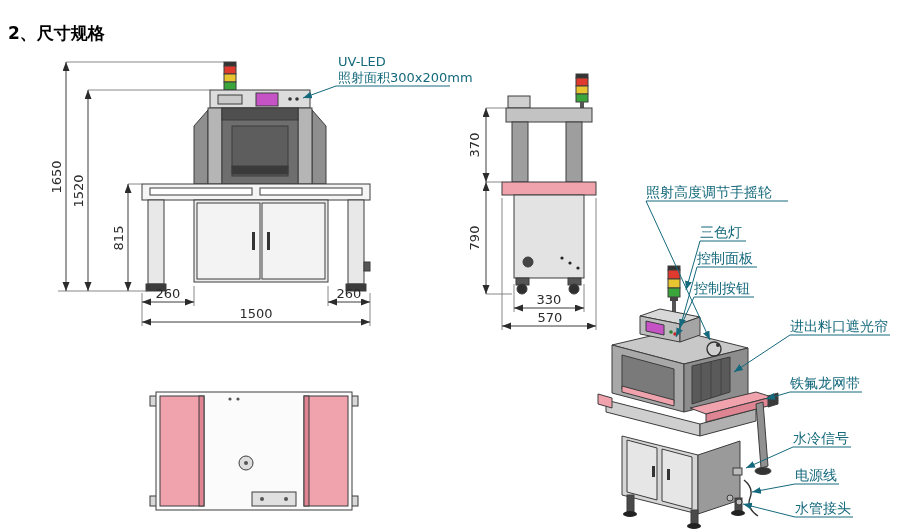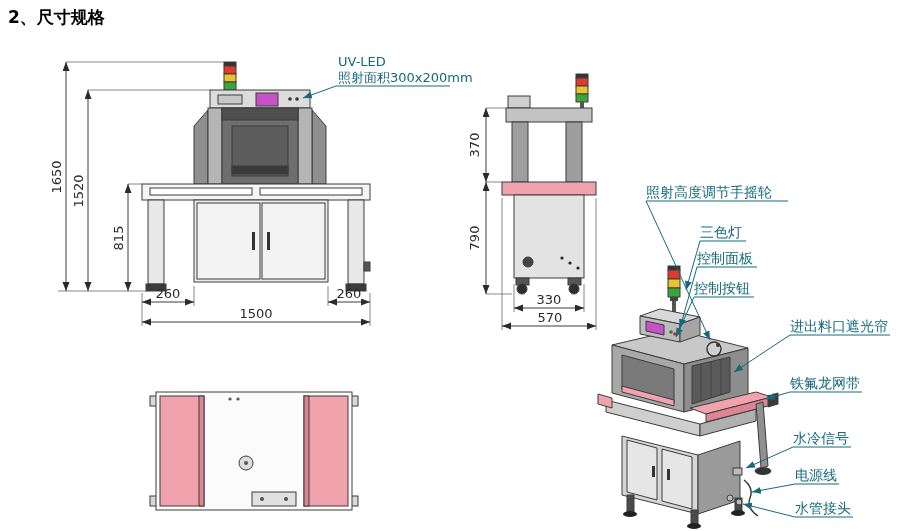--- a/index.html
+++ b/index.html
@@ -1,18 +1,18 @@
 <!DOCTYPE html>
 <html><head>
 <meta charset="utf-8">
 <style>
   html,body{margin:0;padding:0;background:#ffffff;}
   .canvas{position:relative;width:900px;height:531px;background:#fff;overflow:hidden;
           font-family:"DejaVu Sans","Liberation Sans",sans-serif;}
-  .page-title{position:absolute;left:8px;top:6px;font-size:17px;font-weight:bold;color:#000;}
+  .page-title{position:absolute;left:8px;top:22px;font-size:17px;font-weight:bold;color:#000;}
   svg{position:absolute;left:0;top:0;}
   .dim-text{font-size:13px;fill:#2b2b2b;}
   .label-text{font-size:14px;fill:#15697c;}
   .note-text{font-size:13px;fill:#15697c;}
   .dl{stroke:#3c3c3c;stroke-width:1;fill:none;}
   .ext{stroke:#6a6a6a;stroke-width:0.8;fill:none;}
   .ll{stroke:#15697c;stroke-width:1;fill:none;}
   .mach{stroke:#3c3c3c;stroke-width:1;}
 </style>
 </head>

